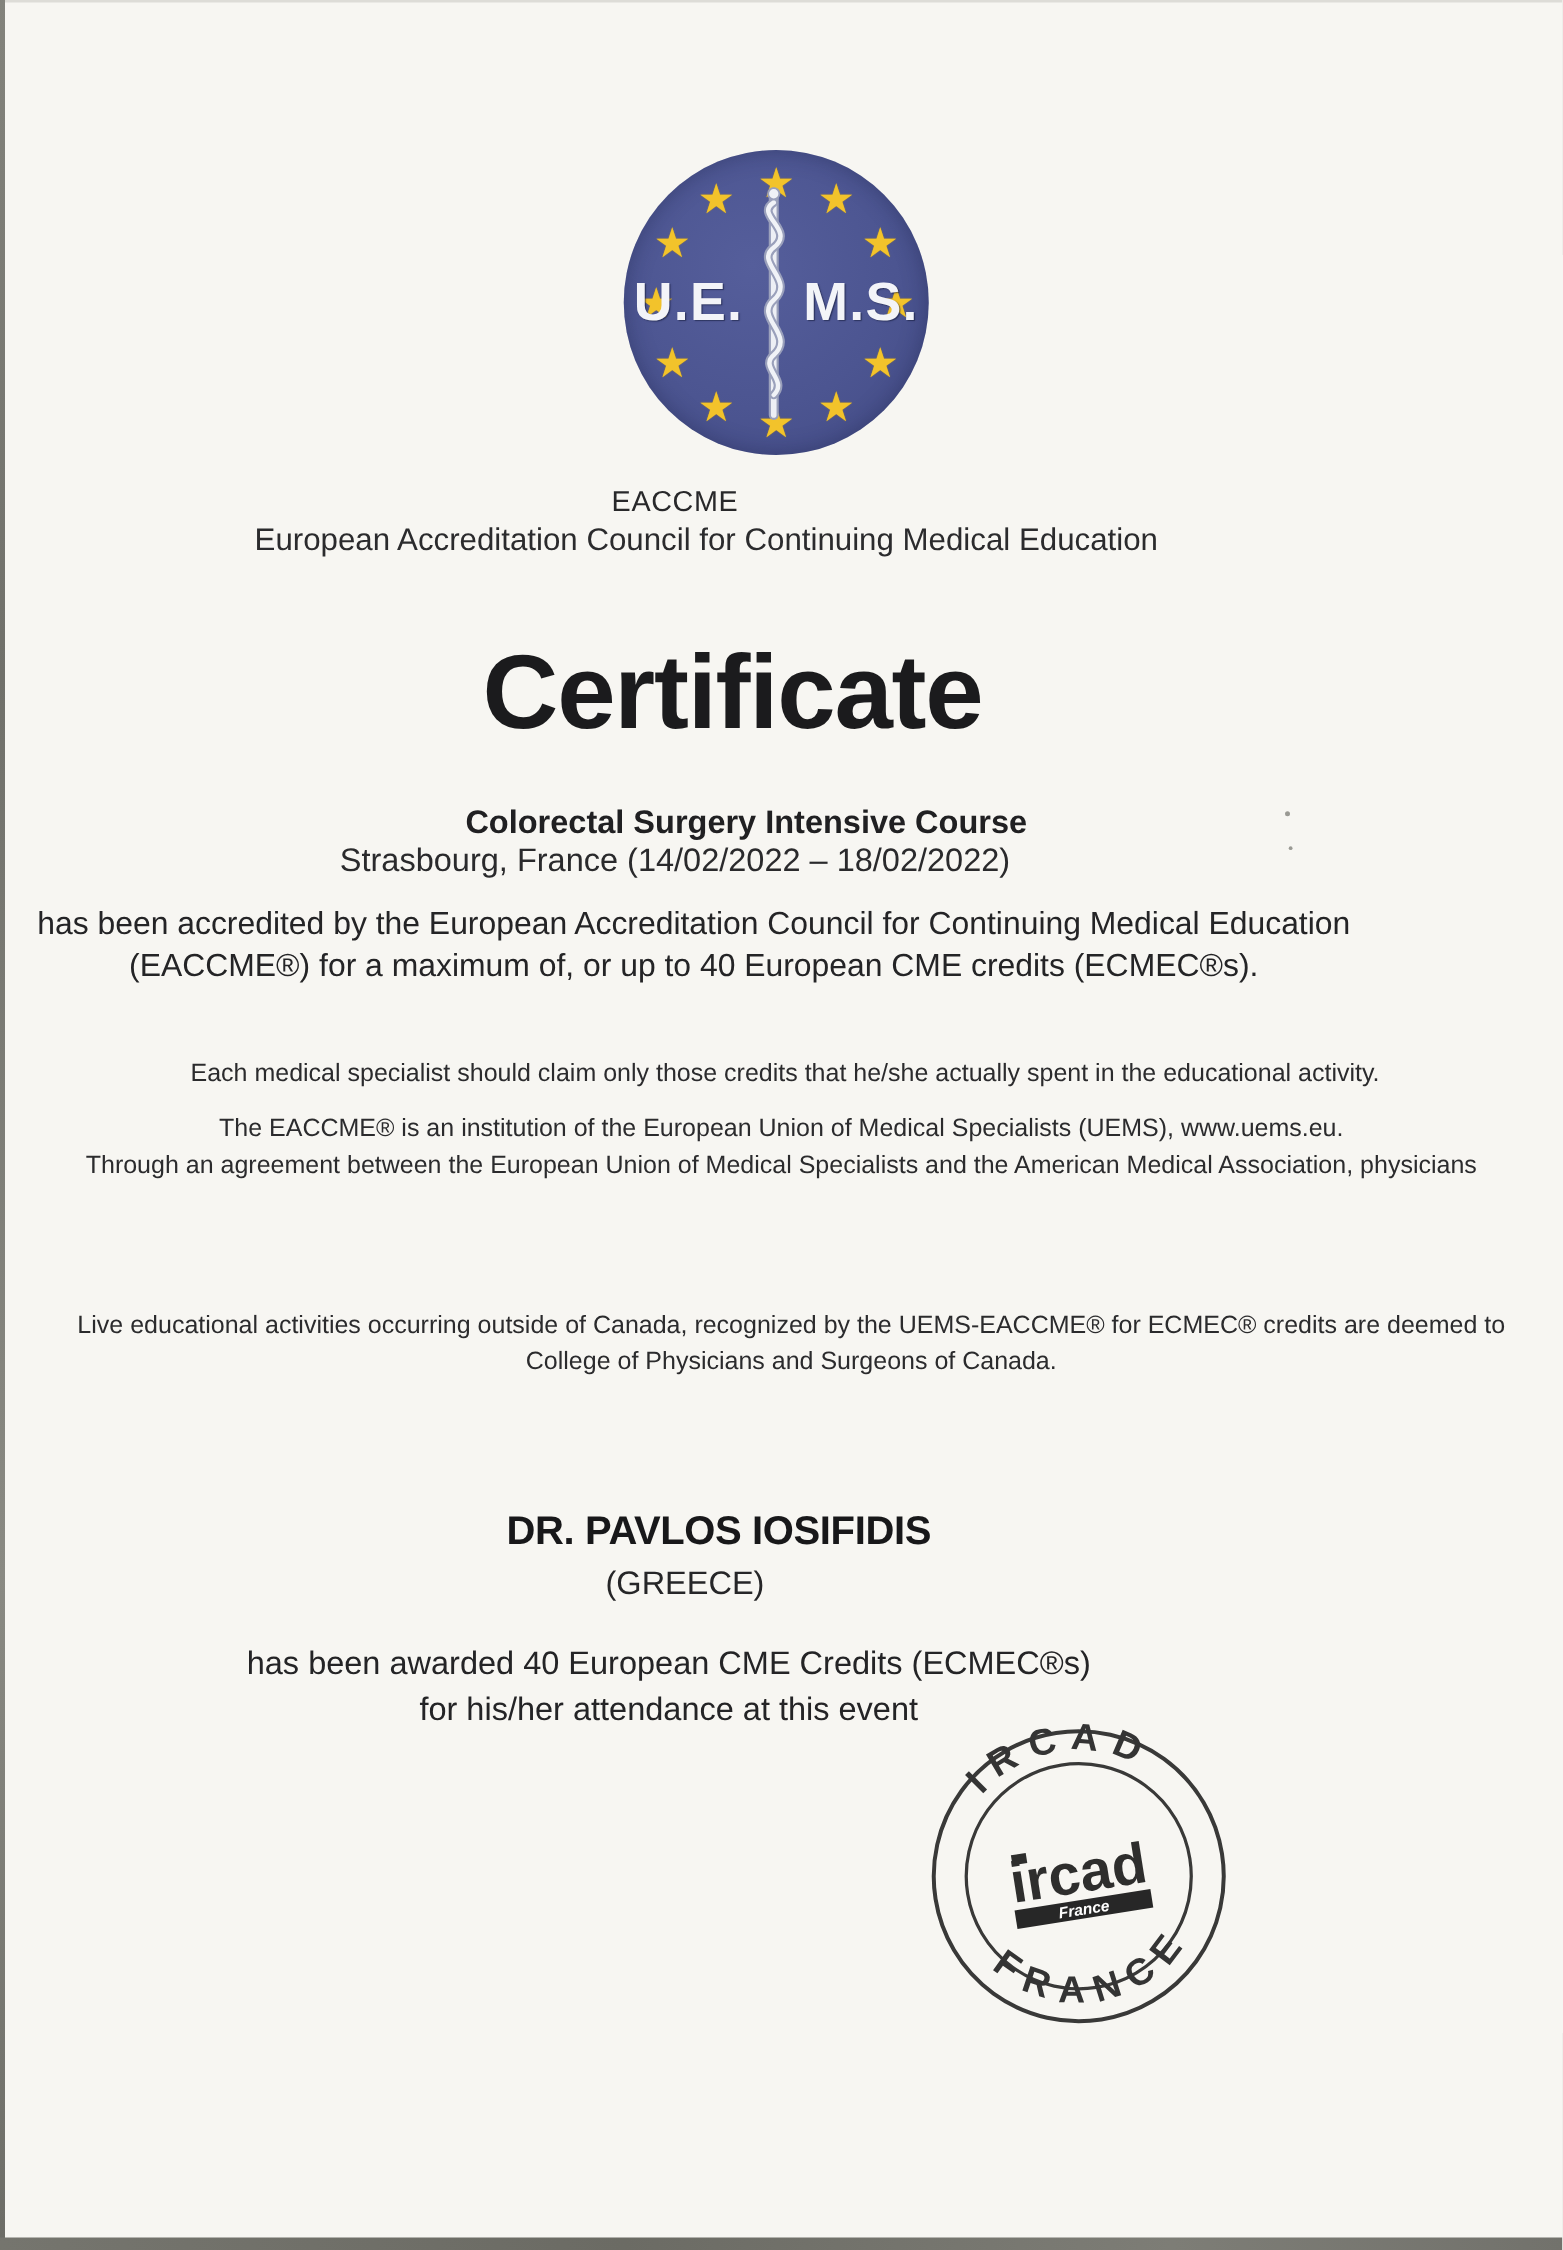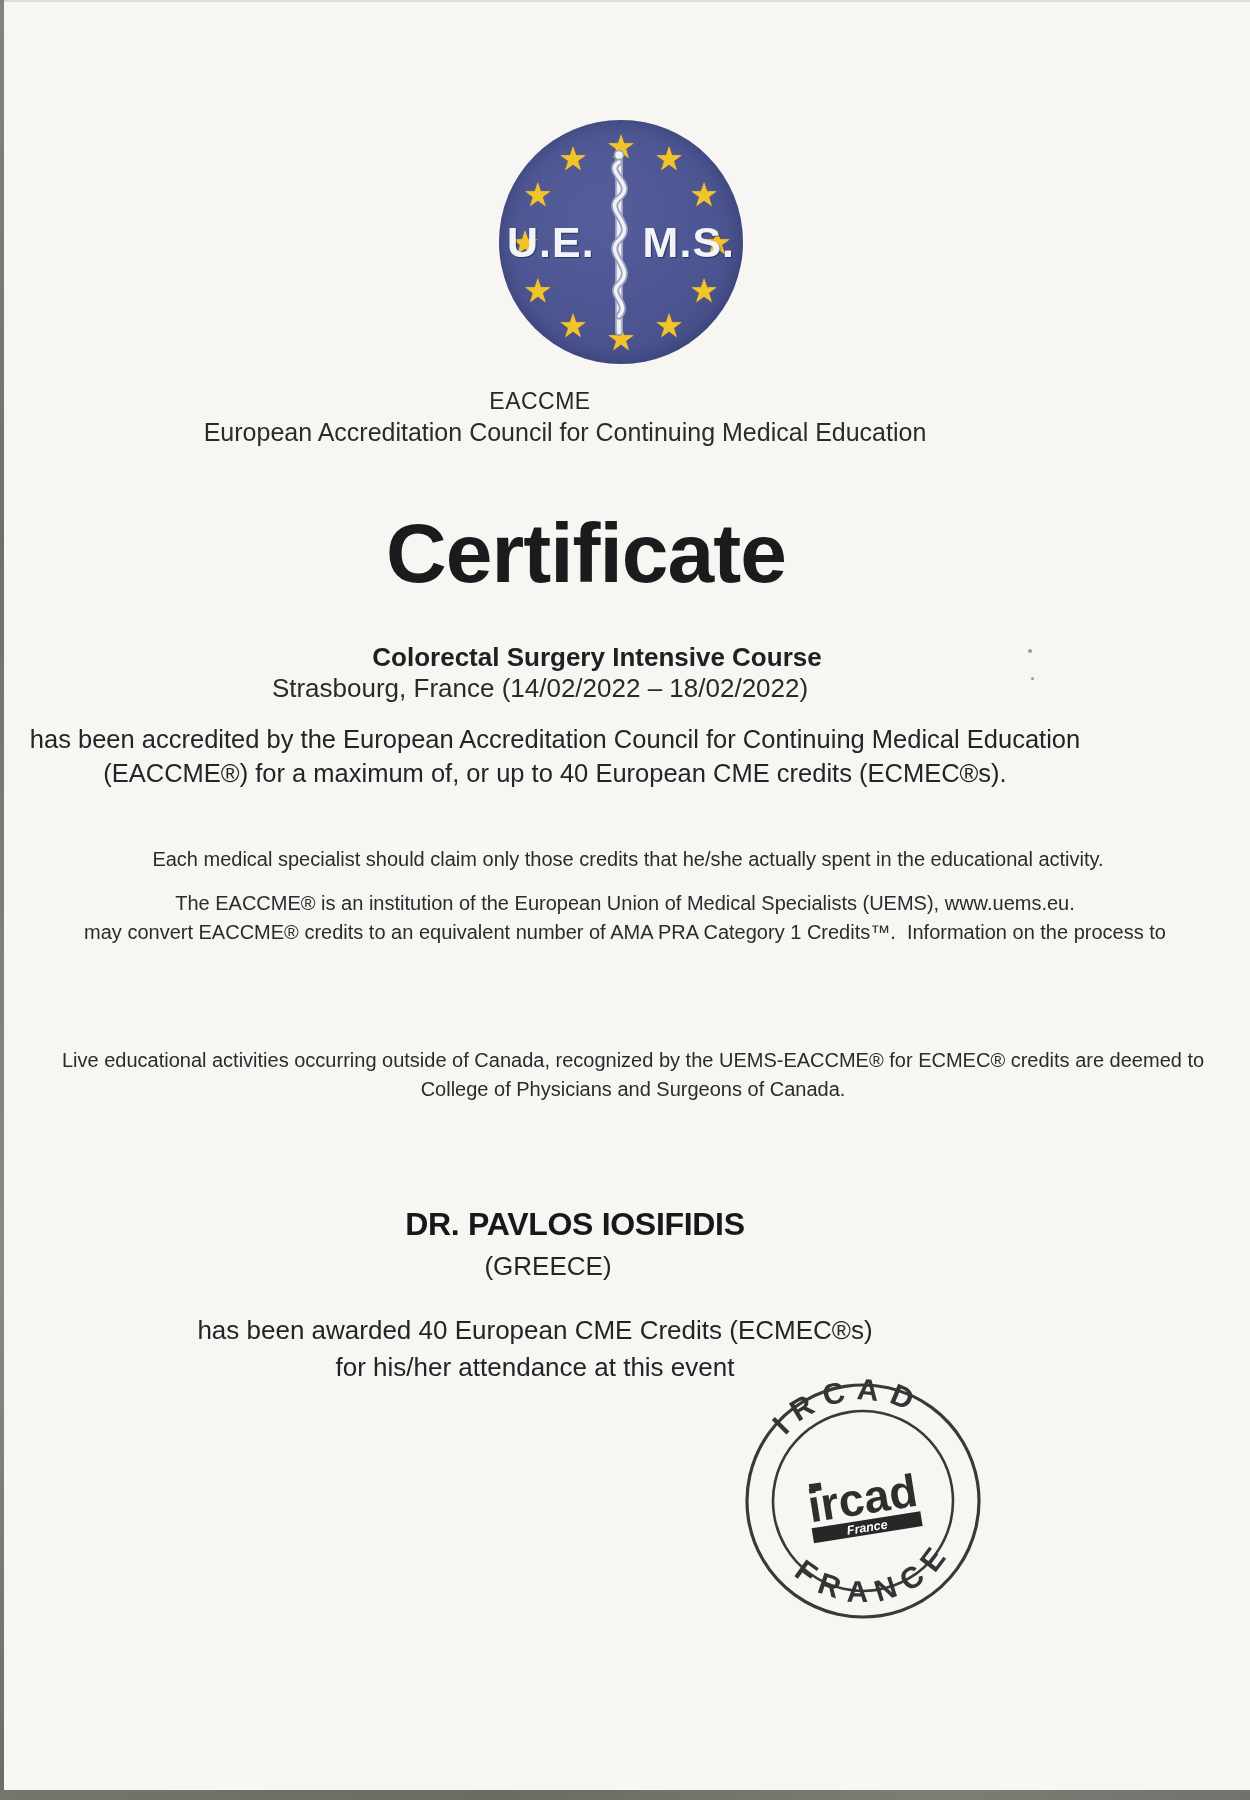--- a/index.html
+++ b/index.html
@@ -108,21 +108,21 @@
     <div class="line">has been accredited by the European Accreditation Council for Continuing Medical Education</div>
     <div class="line">(EACCME®) for a maximum of, or up to 40 European CME credits (ECMEC®s).</div>
   </div>
 
   <div class="tb claim finep">
     <div class="line">Each medical specialist should claim only those credits that he/she actually spent in the educational activity.</div>
   </div>
 
   <div class="tb uems-para finep">
     <div class="line">The EACCME® is an institution of the European Union of Medical Specialists (UEMS), www.uems.eu.</div>
-    <div class="line">may convert EACCME® credits to an equivalent number of AMA PRA Category 1 Credits™.  Information on the process to</div>
+    <div class="line">Through an agreement between the European Union of Medical Specialists and the American Medical Association, physicians</div>
   </div>
 
   <div class="tb canada-para finep">
     <div class="line">Live educational activities occurring outside of Canada, recognized by the UEMS-EACCME® for ECMEC® credits are deemed to</div>
     <div class="line">College of Physicians and Surgeons of Canada.</div>
   </div>
 
   <div class="tb recipient">DR. PAVLOS IOSIFIDIS</div>
   <div class="tb country">(GREECE)</div>
 

